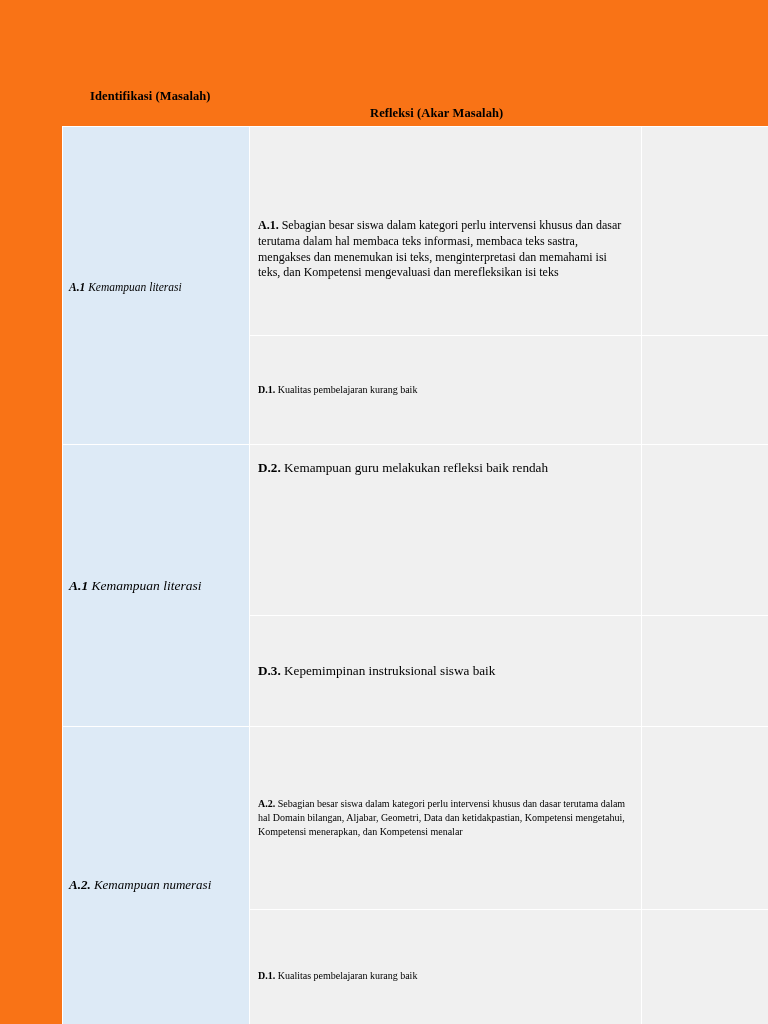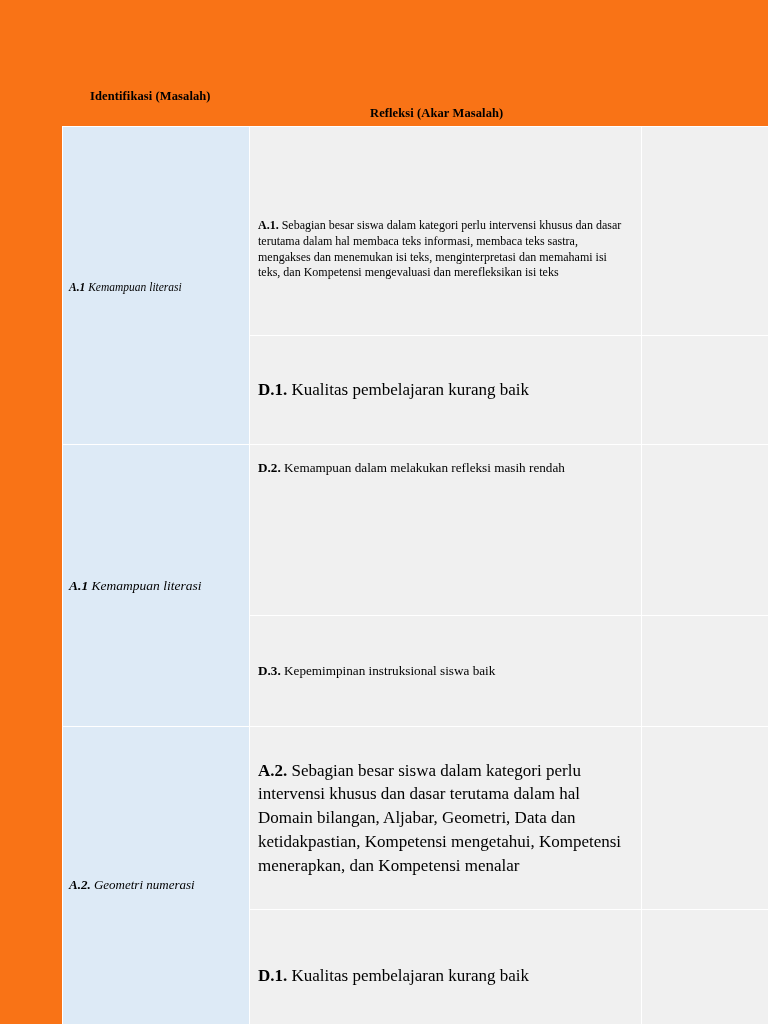--- a/index.html
+++ b/index.html
@@ -95,21 +95,21 @@
     line-height: 1.3;
   }
 
   .para-sm {
     font-size: 12px;
     line-height: 1.33;
     text-align: left;
     margin-top: 37px;
   }
   .para-md {
-    font-size: 17px;
+    font-size: 10px;
     line-height: 1.4;
   }
   .para-lg {
     font-size: 13.2px;
     line-height: 1.35;
   }
 
   
   ul.akar-list {
     list-style: none;
@@ -191,21 +191,21 @@
       </tr>
 
       <tr>
         <td class="cell-ident" rowspan="2" style="height:148px;">
           <span class="ident-text-md">
             <span class="lbl-code">A.1</span><span> </span><span>Kemampuan literasi</span>
           </span>
         </td>
         <td class="cell-refleksi" style="height:148px; vertical-align:top; padding-top:14px;">
           <div class="para-lg">
-            <span class="lbl-code">D.2.</span><span> </span><span>Kemampuan dalam melakukan refleksi masih rendah</span>
+            <span class="lbl-code">D.2.</span><span> </span><span>Kemampuan guru melakukan refleksi baik rendah</span>
           </div>
         </td>
         <td class="cell-akar" style="height:148px;">
           <ul class="akar-list" style="padding-top:14px; line-height:45px;">
             <li></li>
             <li></li>
             <li></li>
           </ul>
         </td>
       </tr>
@@ -220,21 +220,21 @@
           <ul class="akar-list" style="padding-top:10px; line-height:51px;">
             <li></li>
             <li></li>
           </ul>
         </td>
       </tr>
 
       <tr>
         <td class="cell-ident" rowspan="2" style="height:166px;">
           <span class="ident-text-lg">
-            <span class="lbl-code">A.2.</span><span> </span><span>Geometri numerasi</span>
+            <span class="lbl-code">A.2.</span><span> </span><span>Kemampuan numerasi</span>
           </span>
         </td>
         <td class="cell-refleksi" style="height:166px;">
           <div class="para-md">
             <span class="lbl-code">A.2.</span><span> </span><span>Sebagian besar siswa dalam kategori perlu intervensi khusus dan dasar terutama dalam hal Domain bilangan, Aljabar, Geometri, Data dan ketidakpastian, Kompetensi mengetahui, Kompetensi menerapkan, dan Kompetensi menalar</span>
           </div>
         </td>
         <td class="cell-akar" style="height:166px;">
           <ul class="akar-list" style="padding-top:20px; line-height:32px;">
             <li></li>

